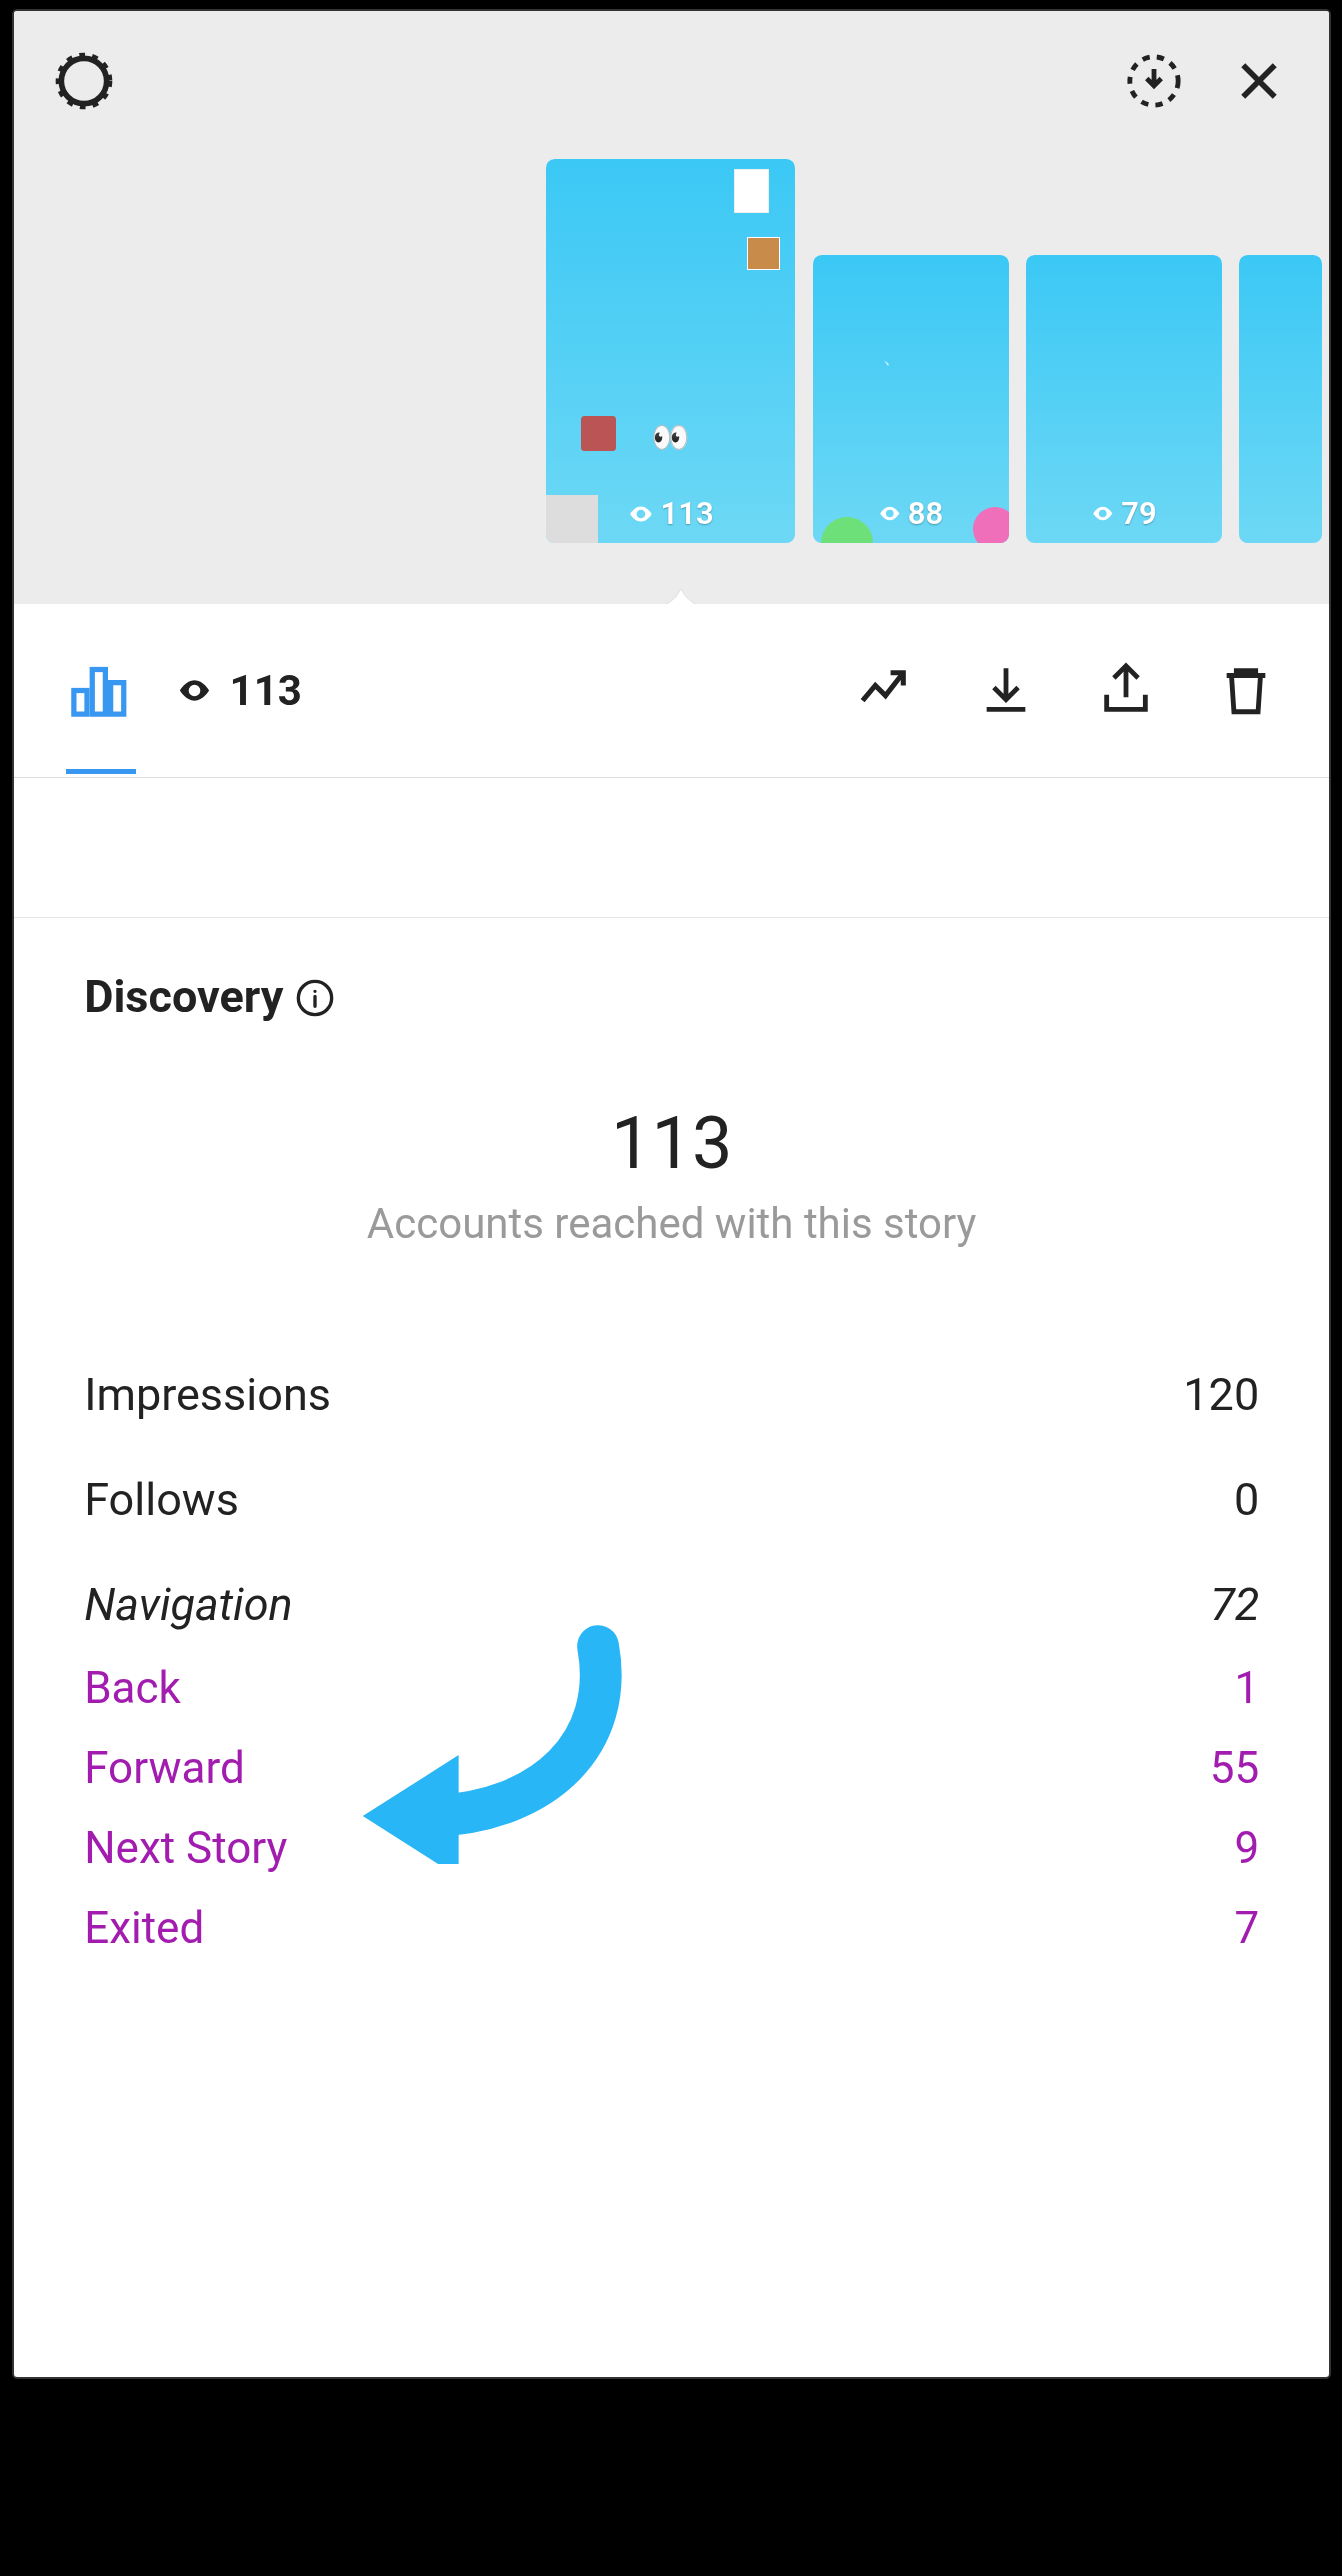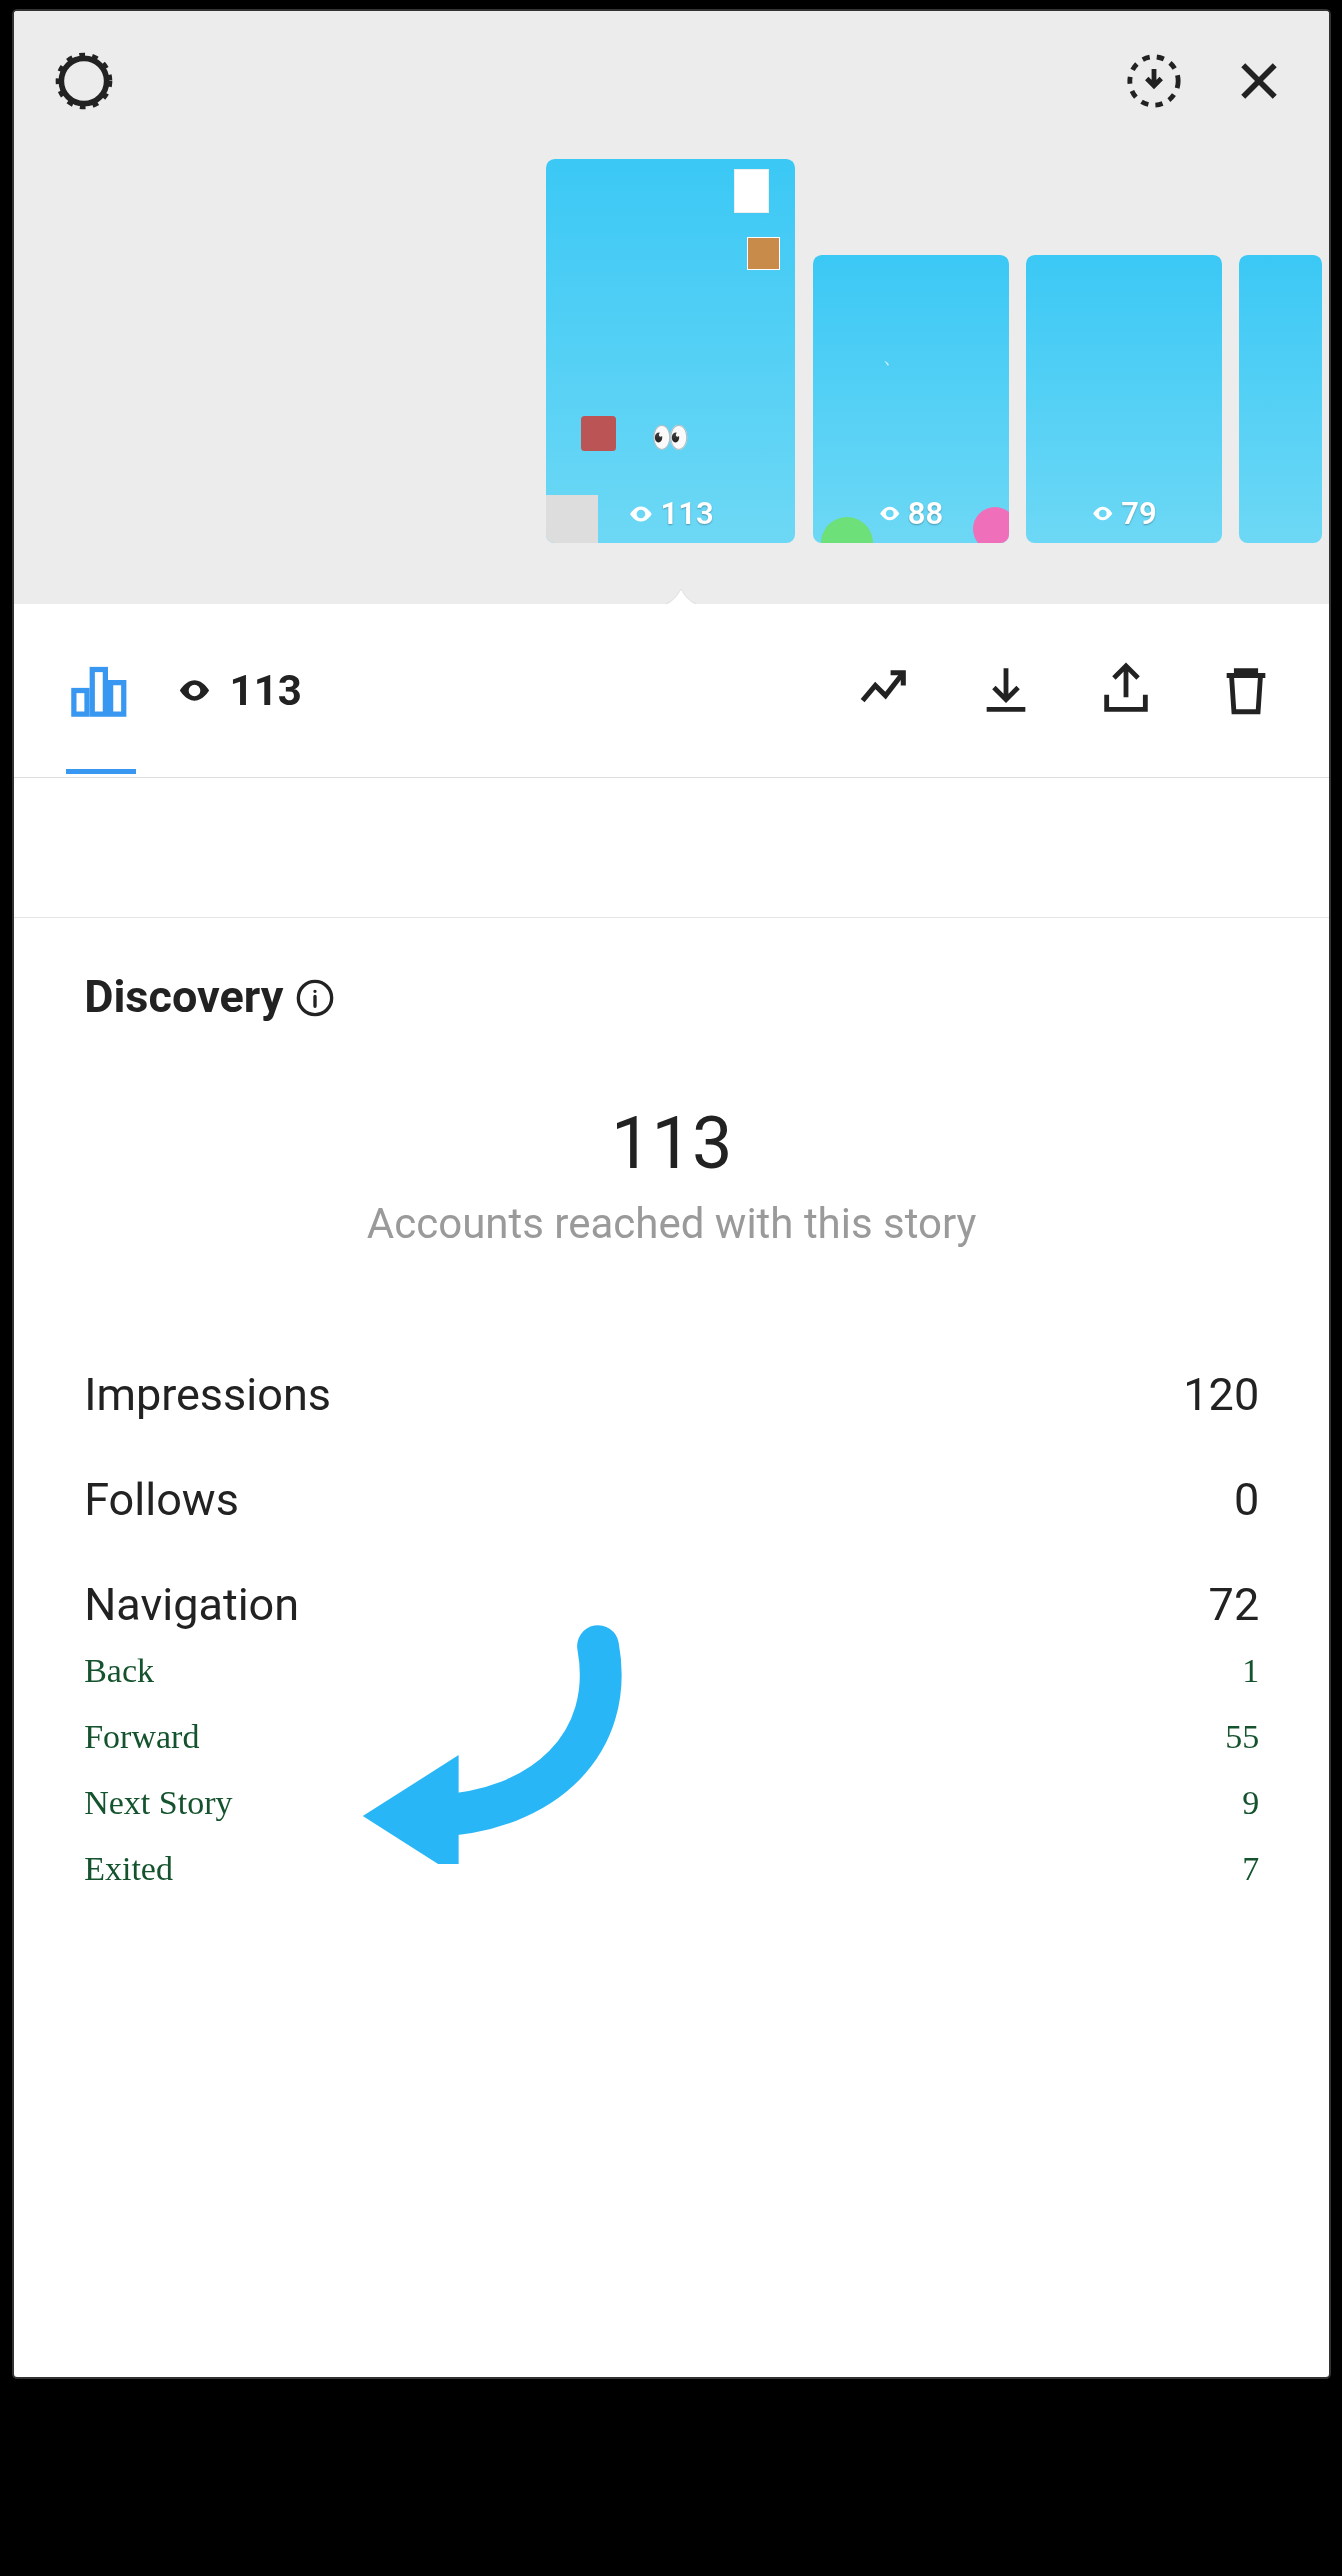--- a/index.html
+++ b/index.html
@@ -215,27 +215,27 @@
   }
   .stat-row {
     display: flex;
     justify-content: space-between;
     align-items: center;
     font-size: 45px;
     color: #222;
     margin-bottom: 52px;
   }
   .stat-row.sub {
-    font-size: 34px;
-    color: #14532d;
+    font-size: 44px;
+    color: #a21caf;
     margin-bottom: 28px;
-    font-family: Liberation Serif, serif;
   }
   .stat-row.nav-head {
-    margin-bottom: 21px;
+    margin-bottom: 31px;
+    font-style: italic;
   }
   
   .arrow-overlay {
     position: absolute;
     top: 1609px;
     left: 340px;
     width: 279px;
     height: 244px;
     pointer-events: none;
   }

